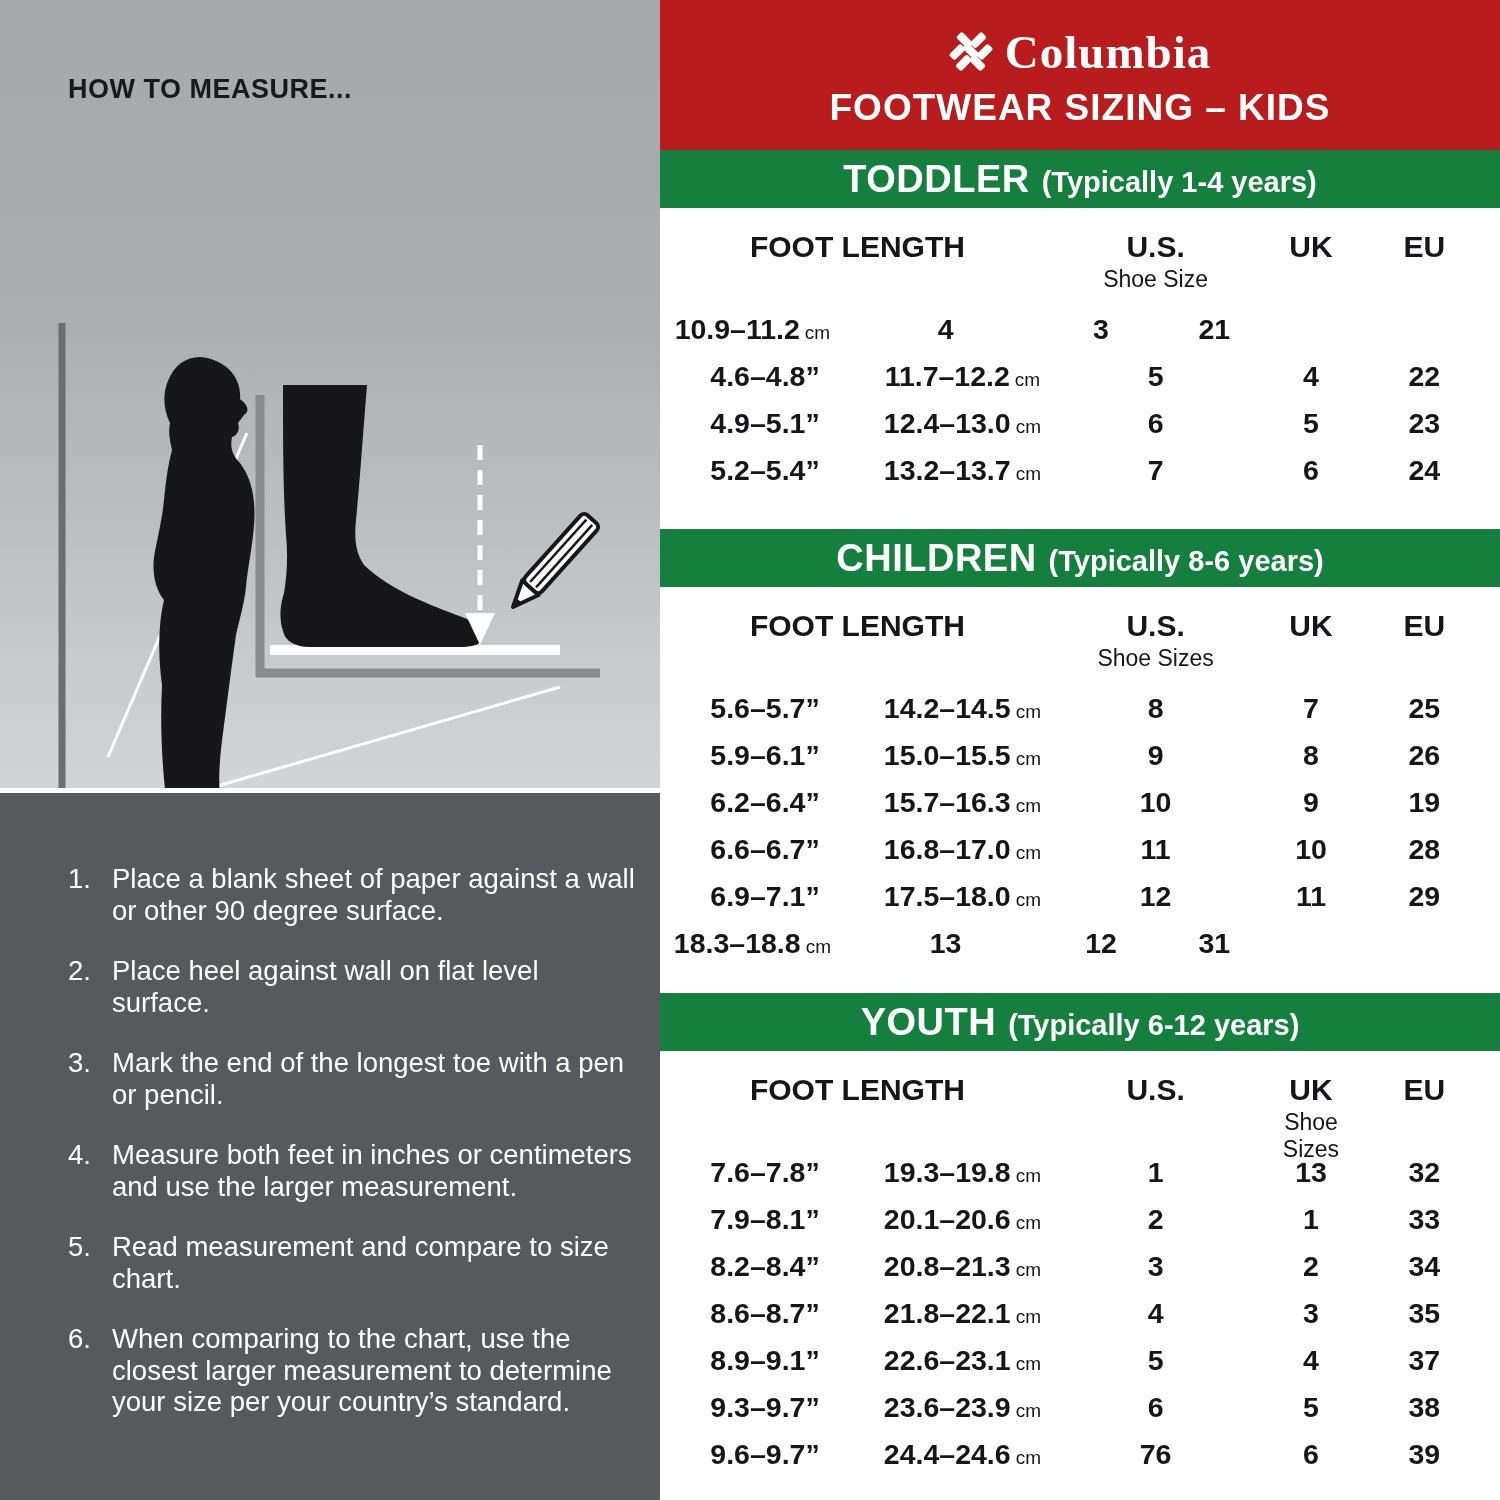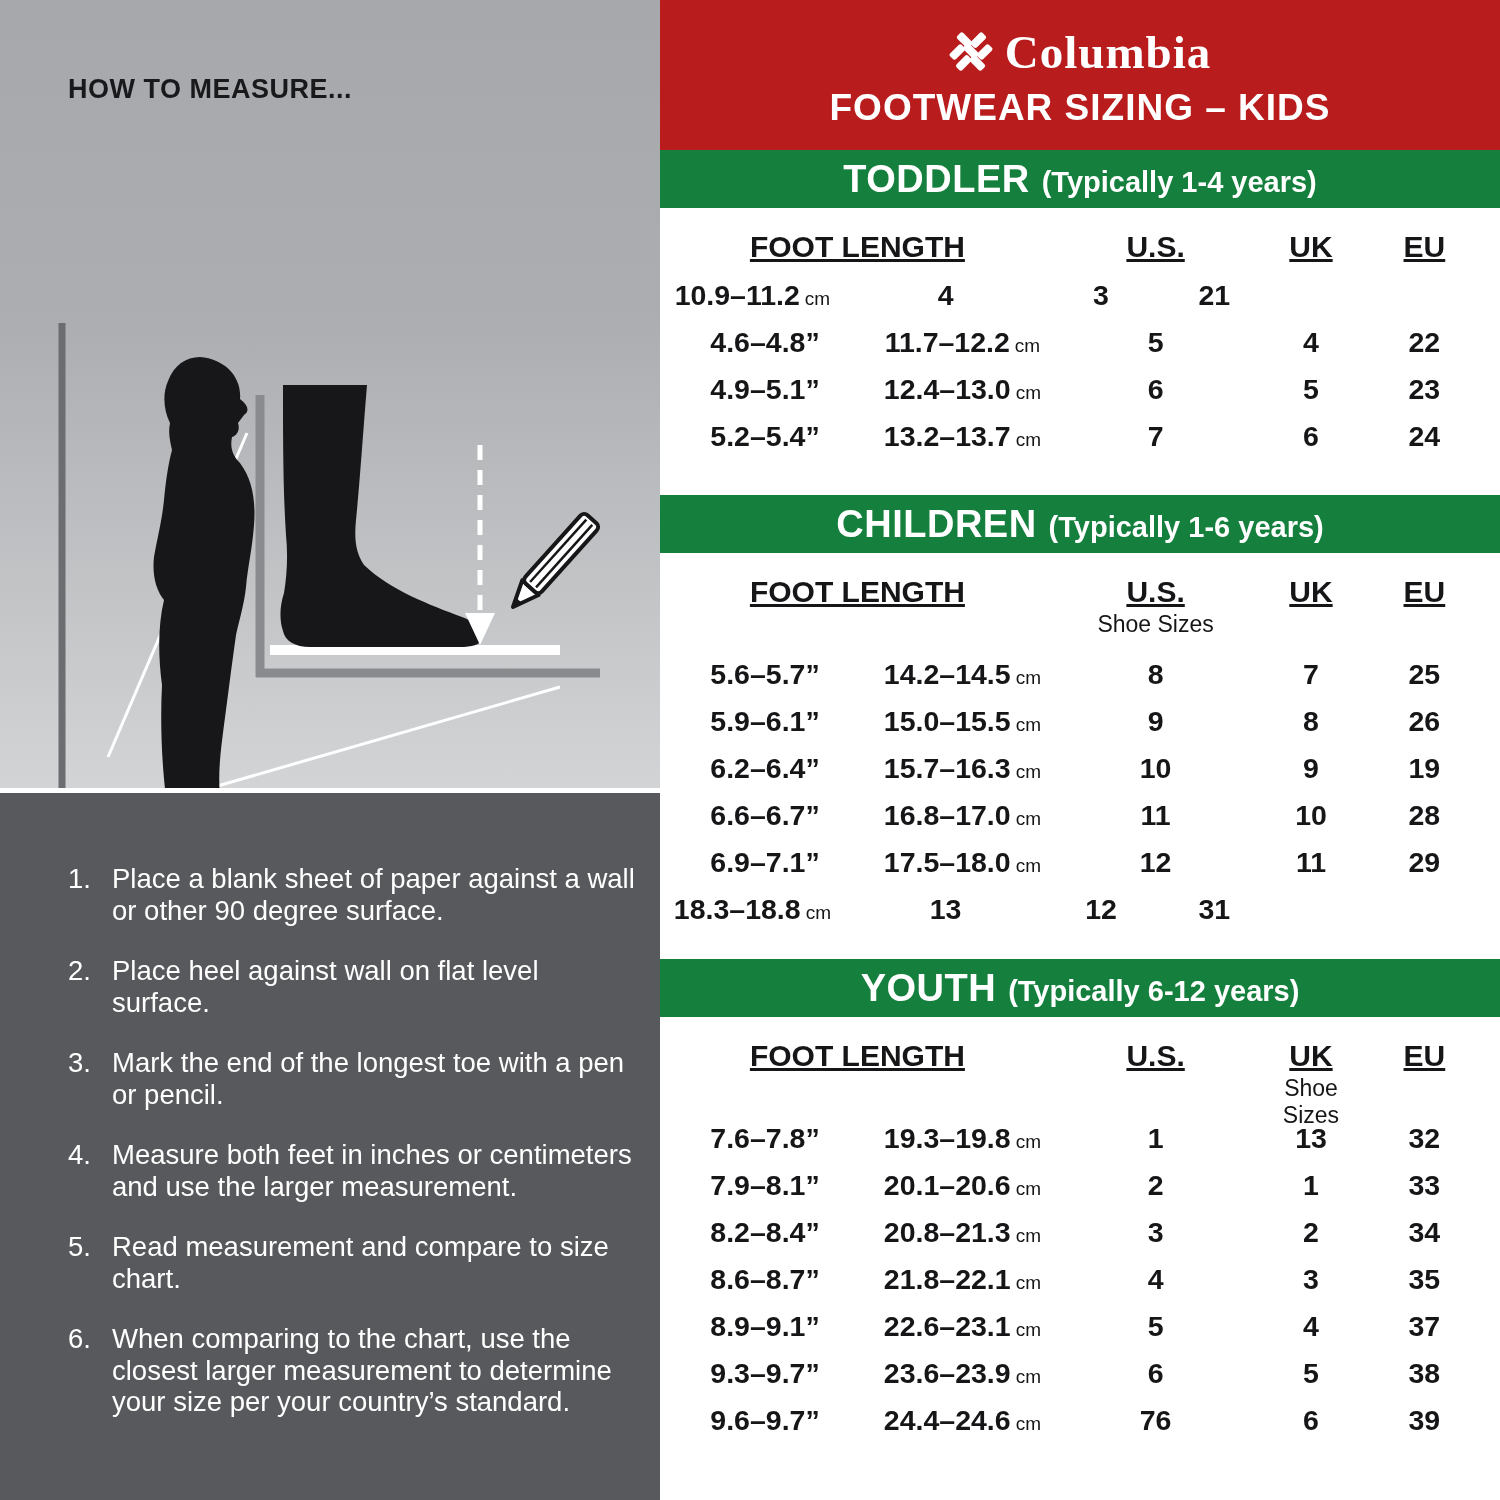--- a/index.html
+++ b/index.html
@@ -36,21 +36,21 @@
   .band-note{font-size:29px;font-weight:700;margin-left:12px;}
 
   .size-table{padding-top:12px;color:#161618;}
   .sec-toddler  .size-table{margin-bottom:35px;}
   .sec-children .size-table{margin-bottom:26px;}
 
   .cell{text-align:center;}
   .c1{width:25%;} .c2{width:22%;} .c3{width:24%;} .c4{width:13%;} .c5{width:14%;}
   .flh{width:47%;text-align:center;}
 
-  .h-row{display:flex;align-items:flex-end;height:44px;font-size:30px;font-weight:800;text-decoration:underline;}
+  .h-row{display:flex;align-items:flex-end;height:44px;font-size:30px;font-weight:800;}
   .sub-row{display:flex;height:32px;margin-top:2px;font-size:23px;font-weight:500;}
   .rows{margin-top:8px;}
   .t-row{display:flex;height:47px;}
   .t-row .cell{line-height:47px;font-size:28.5px;font-weight:600;}
   .unit{font-size:19px;font-weight:500;margin-left:5px;}
 </style>
 </head>
 <body>
 
 <div class="canvas">
@@ -180,20 +180,26 @@
       <div class="band">
         <span class="band-name">TODDLER</span><span class="band-note">(Typically 1-4 years)</span>
       </div>
       <div class="size-table">
         <div class="h-row">
           <div class="cell flh">FOOT LENGTH</div>
           <div class="cell c3">U.S.</div>
           <div class="cell c4">UK</div>
           <div class="cell c5">EU</div>
         </div>
+        <div class="sub-row">
+          <div class="cell flh"></div>
+          <div class="cell c3 sub-us">Shoe Size</div>
+          <div class="cell c4 sub-uk"></div>
+          <div class="cell c5"></div>
+        </div>
         <div class="rows">
             <div class="t-row">
               <div class="cell c2"><span>10.9–11.2</span><span class="unit">cm</span></div>
               <div class="cell c3">4</div>
               <div class="cell c4">3</div>
               <div class="cell c5">21</div>
             </div>
             <div class="t-row">
               <div class="cell c1">4.6–4.8”</div>
               <div class="cell c2"><span>11.7–12.2</span><span class="unit">cm</span></div>
@@ -214,21 +220,21 @@
               <div class="cell c3">7</div>
               <div class="cell c4">6</div>
               <div class="cell c5">24</div>
             </div>
           </div>
       </div>
     </div>
 
     <div class="size-section sec-children">
       <div class="band">
-        <span class="band-name">CHILDREN</span><span class="band-note">(Typically 1-6 years)</span>
+        <span class="band-name">CHILDREN</span><span class="band-note">(Typically 8-6 years)</span>
       </div>
       <div class="size-table">
         <div class="h-row">
           <div class="cell flh">FOOT LENGTH</div>
           <div class="cell c3">U.S.</div>
           <div class="cell c4">UK</div>
           <div class="cell c5">EU</div>
         </div>
         <div class="sub-row">
           <div class="cell flh"></div>

